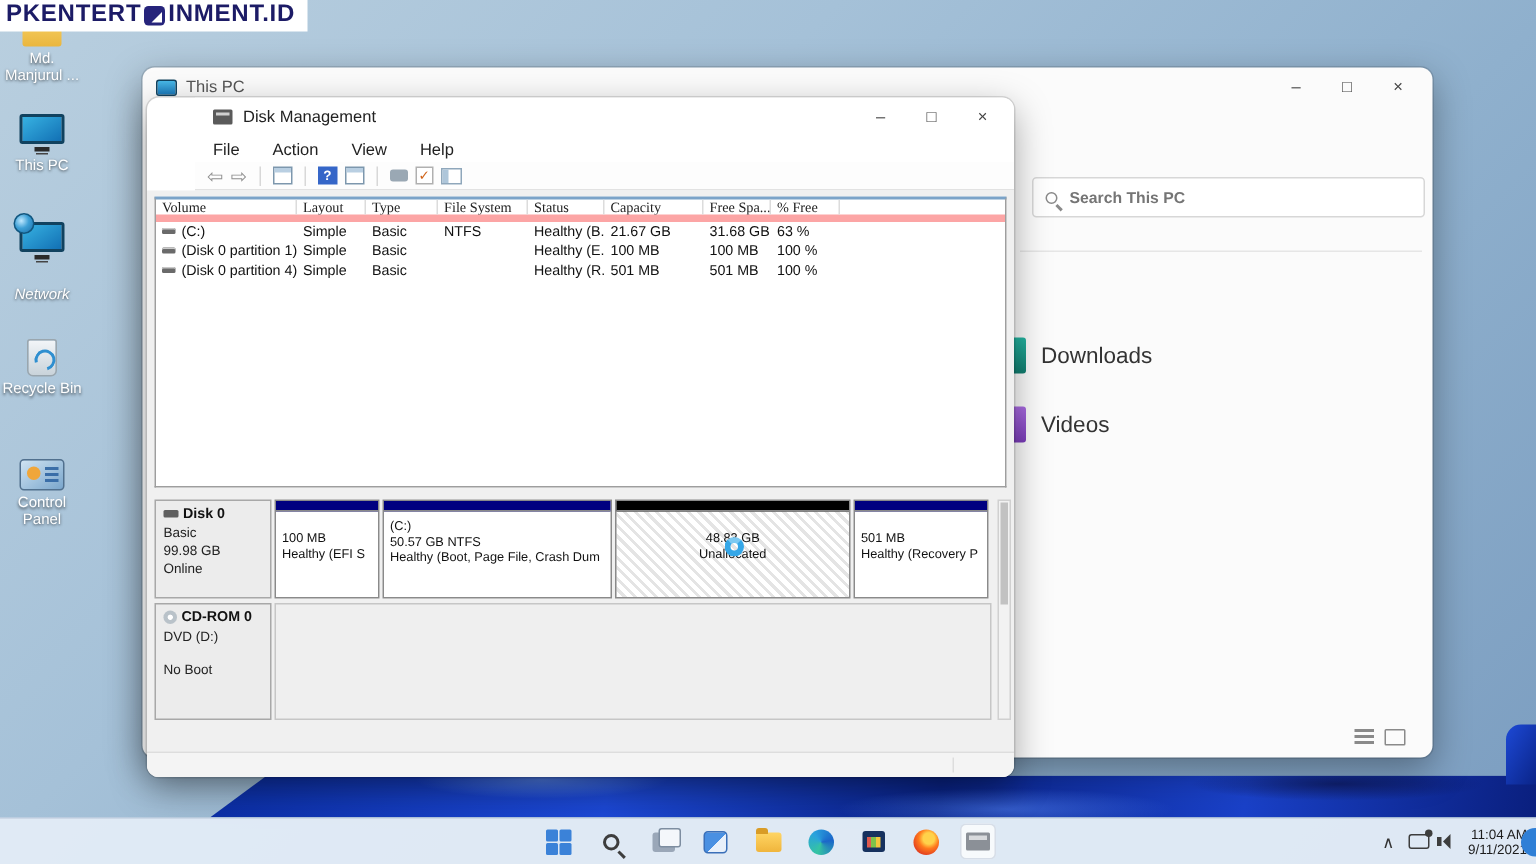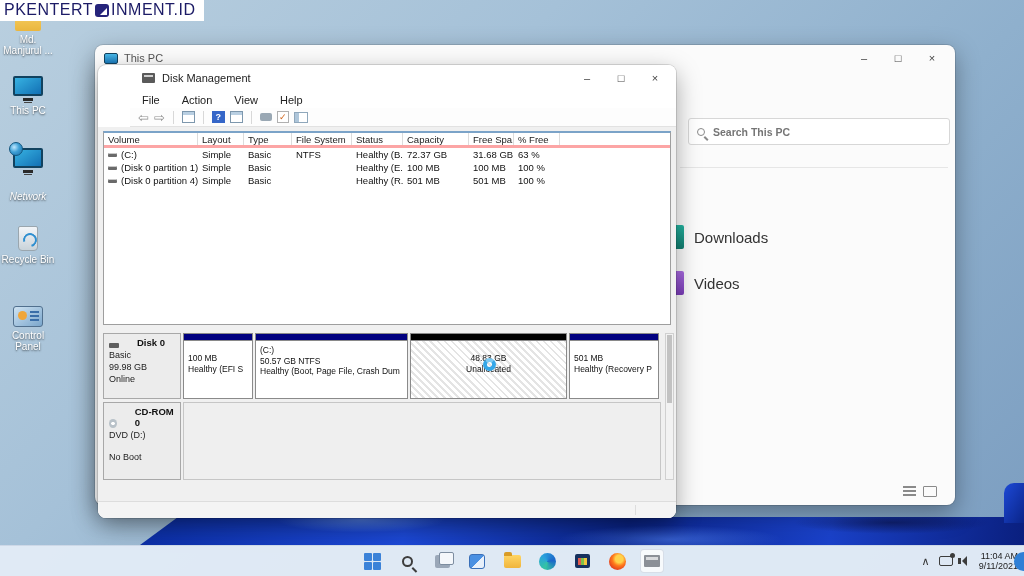--- a/index.html
+++ b/index.html
@@ -16,21 +16,21 @@
     background:
       radial-gradient(120px 18px at 25% 10%, rgba(120,170,255,.55), transparent 70%),
       radial-gradient(160px 20px at 60% 80%, rgba(90,140,250,.5), transparent 70%),
       radial-gradient(140px 16px at 85% 20%, rgba(10,15,60,.6), transparent 70%); }
   .bloom-right { position:absolute; right:0; top:483px; width:20px; height:40px;
     background:linear-gradient(120deg,#1d49d6,#0a2488); border-top-left-radius:10px; }
 
   
   .watermark { position:absolute; left:0; top:0; z-index:60; background:#fff;
     padding:1px 8px 2px 4px; display:flex; align-items:center; gap:1px;
-    font-weight:normal; font-size:16px; color:#1c1b66; letter-spacing:.5px; }
+    font-weight:bold; font-size:16px; color:#1c1b66; letter-spacing:.5px; }
   .wm-logo { display:inline-block; width:14px; height:13px; background:#26247b;
     border-radius:3px; position:relative; margin:0 1px; }
   .wm-logo::after { content:""; position:absolute; right:2px; bottom:2px;
     border-left:7px solid transparent; border-bottom:7px solid #fff; }
 
   
   .dicon { position:absolute; width:56px; text-align:center; z-index:5; }
   .dicon .dlabel { margin-top:3px; font-size:10px; color:#fff; line-height:11px;
     text-shadow:0 1px 2px rgba(0,0,0,.65); }
   .ic-folder { width:26px; height:19px; margin:0 auto; background:linear-gradient(#f7d064,#eab63e);
@@ -106,32 +106,32 @@
   .tb-check { width:12px; height:12px; background:#fff; border:1px solid #b0b0b0; color:#d0651c;
     font-size:9px; line-height:11px; text-align:center; }
   .tb-panel { width:14px; height:11px; background:#fff; border:1px solid #8fa7bb; position:relative; }
   .tb-panel::before { content:""; position:absolute; left:0; top:0; bottom:0; width:4px; background:#aec6da; }
   .tb-pointer { width:12px; height:8px; background:#9aa8b4; border-radius:2px; position:relative; }
   .dm-body { position:absolute; left:0; right:0; top:62px; bottom:0; background:#f0f0f0; }
 
   
   .dm-list { position:absolute; left:5px; top:4px; width:568px; height:194px; background:#fff;
     border:1px solid #9e9e9e; border-top:2px solid #7ba3c8; overflow:hidden; }
-  .lv-header { display:flex; height:15px; border-bottom:3px solid #fca5a5; }
+  .lv-header { display:flex; height:15px; border-bottom:5px solid #fca5a5;font-family:Liberation Serif, serif; }
   .lv-header .hc { font-size:9.5px; color:#222; padding:1px 0 0 4px; border-right:1px solid #dcdcdc;
     overflow:hidden; white-space:nowrap; }
   .lv-row { display:flex; height:13px; align-items:center; }
   .lv-row .c { font-size:9.5px; color:#111; padding-left:4px; overflow:hidden; white-space:nowrap; }
   .vol-glyph { display:inline-block; width:9px; height:4px; background:#6a6a6a; border-radius:1px;
     margin-right:4px; vertical-align:middle; box-shadow:inset 0 1px 0 #c9c9c9; }
 
   
   .disk-row { position:absolute; left:5px; display:flex; }
   .disk-info { width:78px; background:#ececec; border:1px solid #a8a8a8; padding:3px 5px; }
-  .disk-info .di-title { font-size:9.5px; font-weight:bold; color:#111; display:flex; align-items:flex-end; gap:18px; }
+  .disk-info .di-title { font-size:9.5px; font-weight:bold; color:#111; display:flex; align-items:center; gap:3px; }
   .disk-info .di-line { font-size:9px; color:#222; margin-top:2px; }
   .di-disk-glyph { display:inline-block; width:10px; height:5px; background:#5f5f5f; border-radius:1px; }
   .di-cd-glyph { display:inline-block; width:9px; height:9px; border-radius:50%;
     background:radial-gradient(circle, #fff 0 1.5px, #b9c2c9 2px 4.5px, #8d979e 5px); }
   .parts { display:flex; gap:2px; margin-left:2px; }
   .part { background:#fff; border:1px solid #8a8a8a; position:relative; }
   .part .stripe { height:7px; background:#000080; border-bottom:1px solid #8a8a8a; }
   .part.unalloc .stripe { background:#000; }
   .part.unalloc { background:repeating-linear-gradient(45deg,#ffffff 0 3px,#e4e4e4 3px 5px); }
   .part .ptext { padding:4px 4px 0 4px; font-size:8.5px; line-height:10.5px; color:#111; white-space:nowrap; overflow:hidden; }
@@ -289,21 +289,21 @@
           <span class="hc" style="width:45px">Free Spa...</span>
           <span class="hc" style="width:46px">% Free</span>
           <span class="hc" style="flex:1; border-right:none;"></span>
         </div>
         <div class="lv-row">
           <span class="c" style="width:94px"><i class="vol-glyph"></i><span>(C:)</span></span>
           <span class="c" style="width:46px">Simple</span>
           <span class="c" style="width:48px">Basic</span>
           <span class="c" style="width:60px">NTFS</span>
           <span class="c" style="width:51px">Healthy (B...</span>
-          <span class="c" style="width:66px">72.37 GB</span>
+          <span class="c" style="width:66px">21.67 GB</span>
           <span class="c" style="width:45px">31.68 GB</span>
           <span class="c" style="width:46px">63 %</span>
         </div>
         <div class="lv-row">
           <span class="c" style="width:94px"><i class="vol-glyph"></i><span>(Disk 0 partition 1)</span></span>
           <span class="c" style="width:46px">Simple</span>
           <span class="c" style="width:48px">Basic</span>
           <span class="c" style="width:60px"></span>
           <span class="c" style="width:51px">Healthy (E...</span>
           <span class="c" style="width:66px">100 MB</span>

